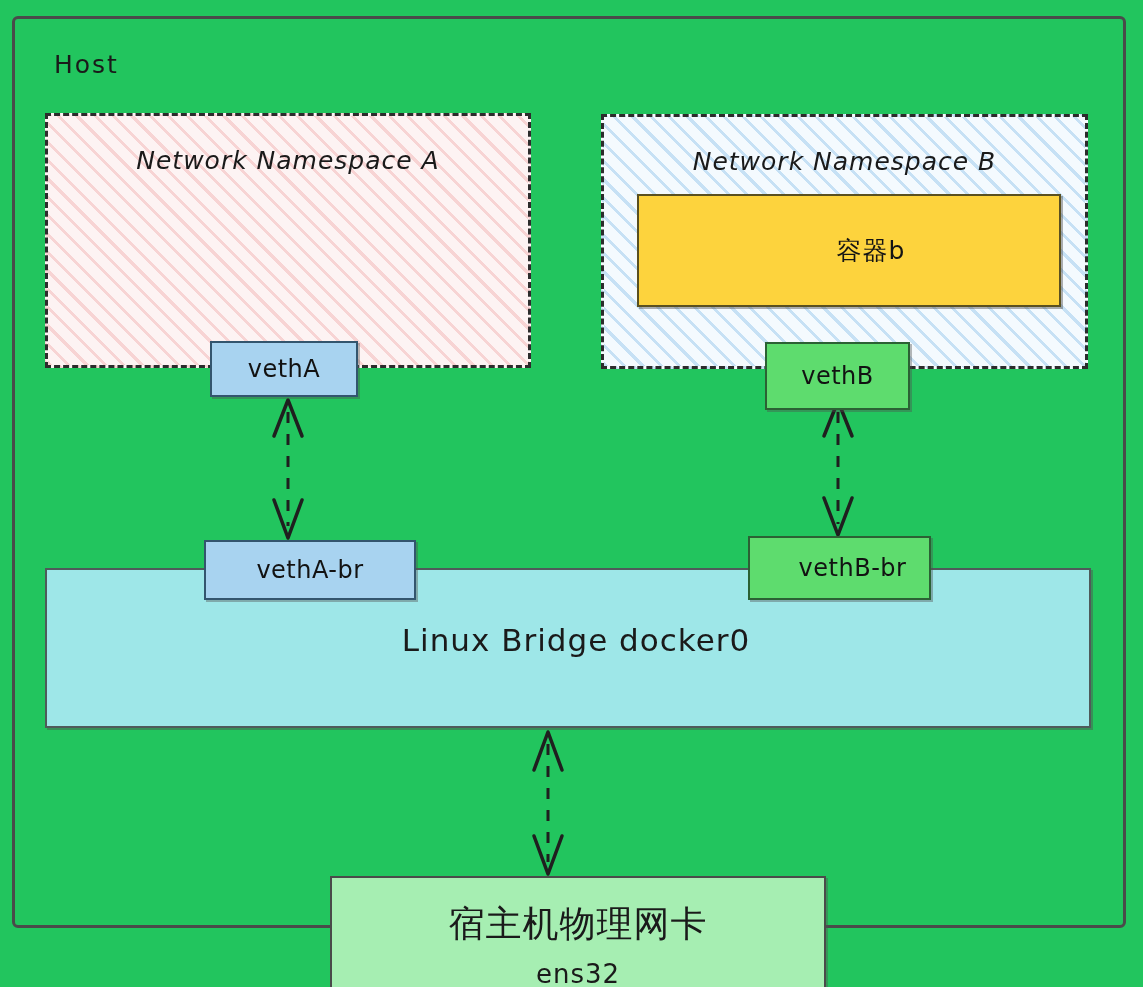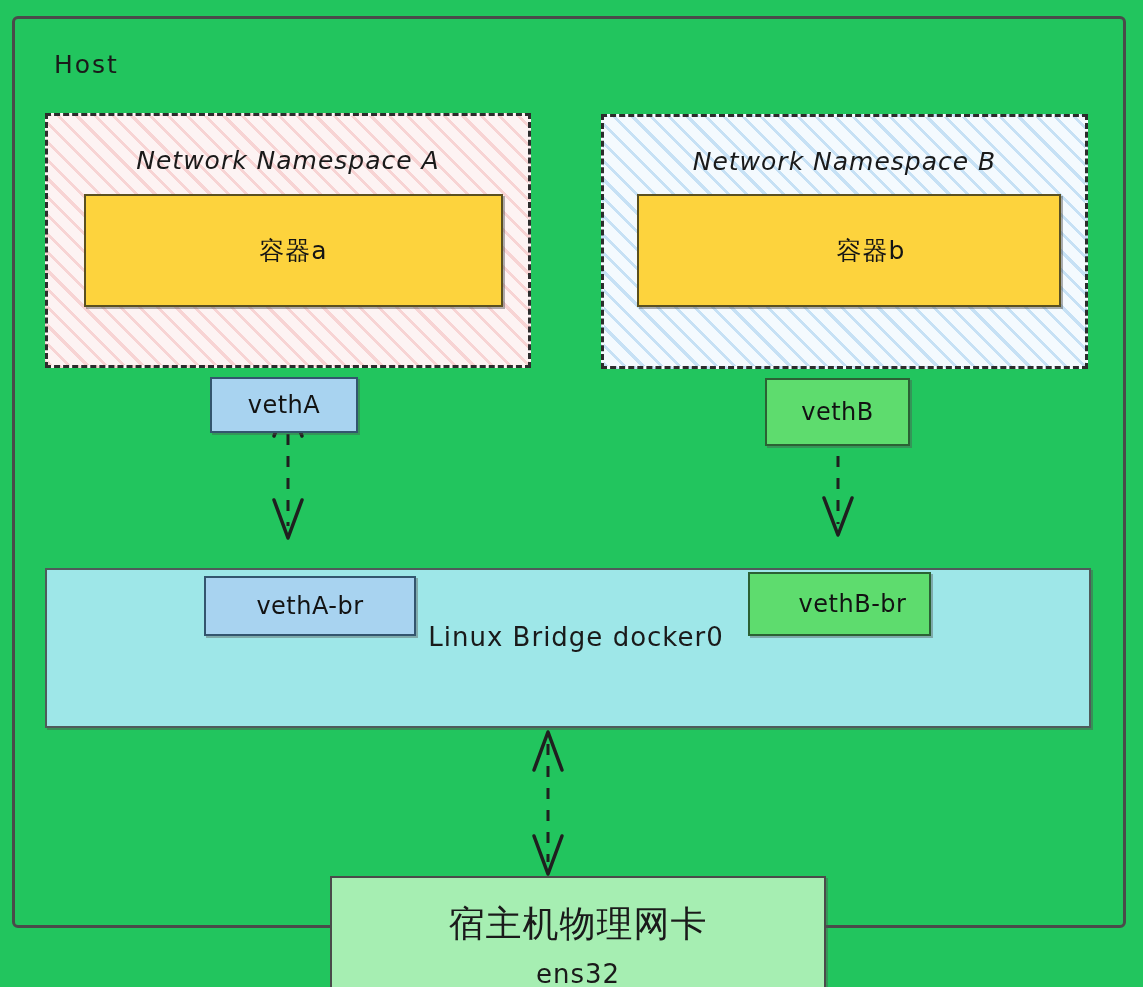--- a/index.html
+++ b/index.html
@@ -124,21 +124,20 @@
   
   .veth {
     position: absolute;
     border: 2px solid #2f4a60;
     box-shadow: 2px 2px 0 rgba(80, 80, 80, 0.4);
     display: flex;
     align-items: center;
     justify-content: center;
     box-sizing: border-box;
     z-index: 6;
-    margin-top: 36px;
   }
   .veth .label {
     font-size: 24px;
     color: #121212;
     letter-spacing: 0.5px;
   }
   .veth.blue { background: #a8d3f0; border-color: #33556e; }
   .veth.green { background: #5edc6e; border-color: #2b6134; }
 
   #veth-a      { left: 210px; top: 341px; width: 148px; height: 56px; }
@@ -161,21 +160,21 @@
   }
   #bridge-text {
     position: absolute;
     left: 0;
     top: 52px;
     width: 100%;
     text-align: center;
   }
   #bridge-text .line1 {
     display: block;
-    font-size: 26px;
+    font-size: 31px;
     letter-spacing: 1px;
     padding-left: 16px;
   }
   #bridge-text .line2 {
     display: block;
     font-size: 26px;
     letter-spacing: 1px;
     margin-top: 8px;
   }
 
@@ -222,23 +221,20 @@
 <body>
 
 <div id="canvas">
 
   <div id="host-frame"></div>
   <div id="host-label" class="txt">Host</div>
 
   <div id="ns-a" class="ns">
     <div class="ns-title txt">Network Namespace A</div>
   </div>
-  <div id="container-a" class="container-box">
-    <span class="label txt">容器a</span>
-  </div>
 
   <div id="ns-b" class="ns">
     <div class="ns-title txt">Network Namespace B</div>
   </div>
   <div id="container-b" class="container-box">
     <span class="label txt">容器b</span>
   </div>
 
   <div id="veth-a" class="veth blue">
     <span class="label txt">vethA</span>

